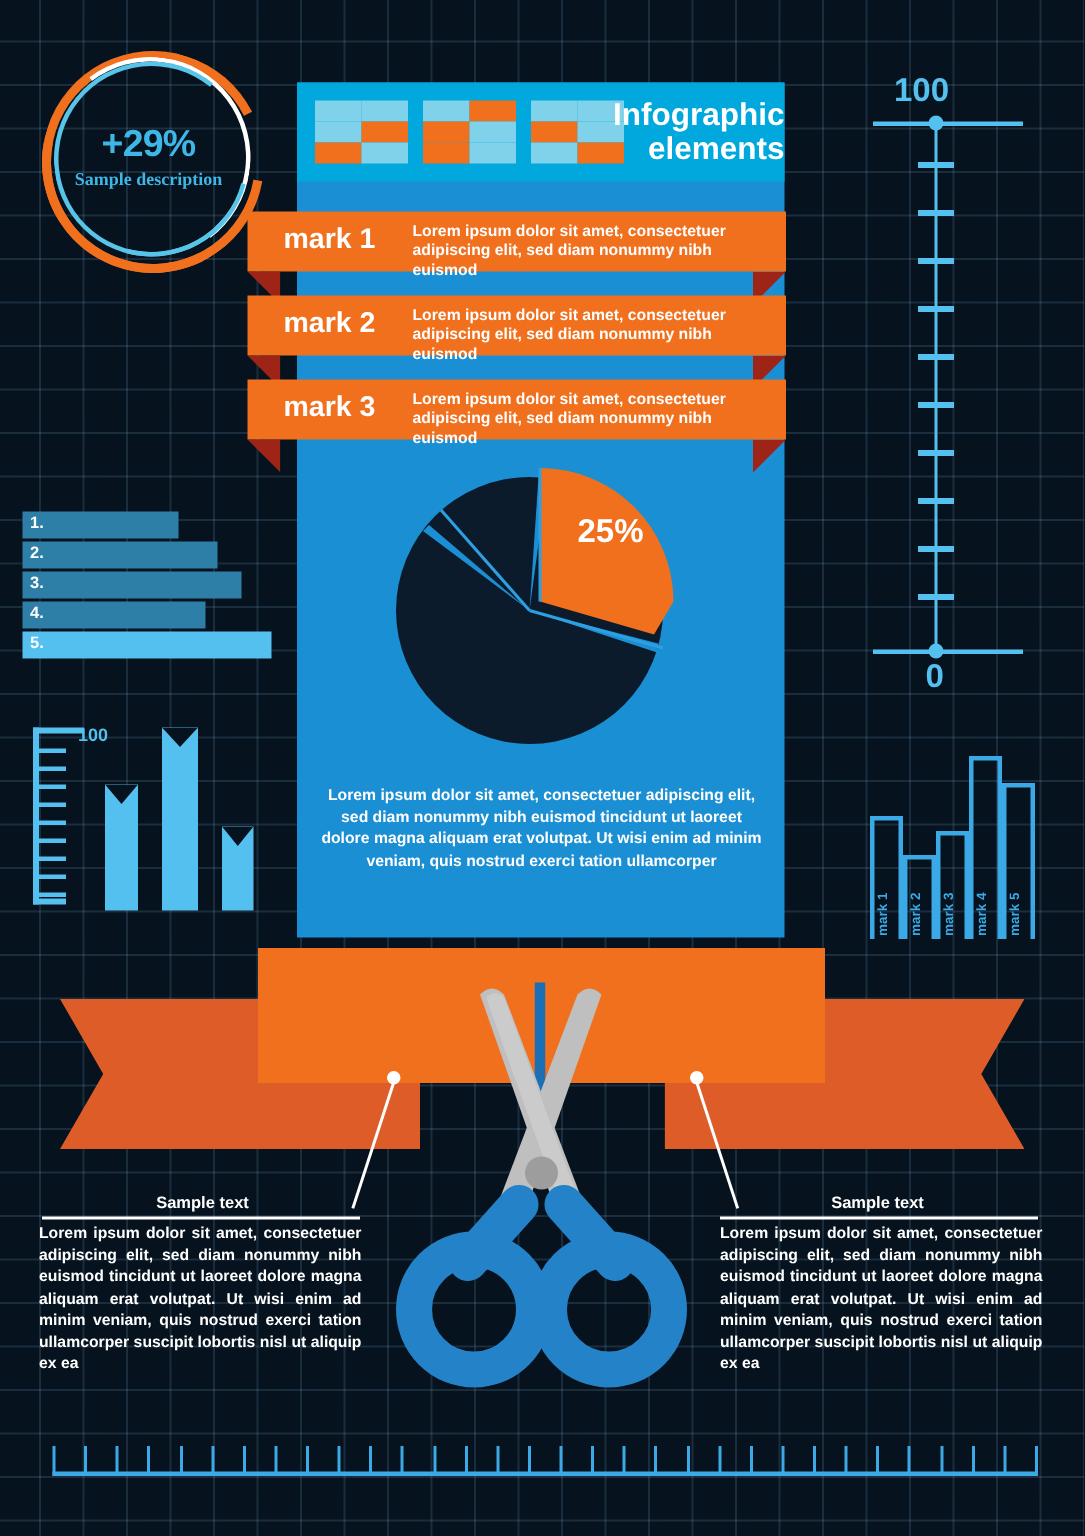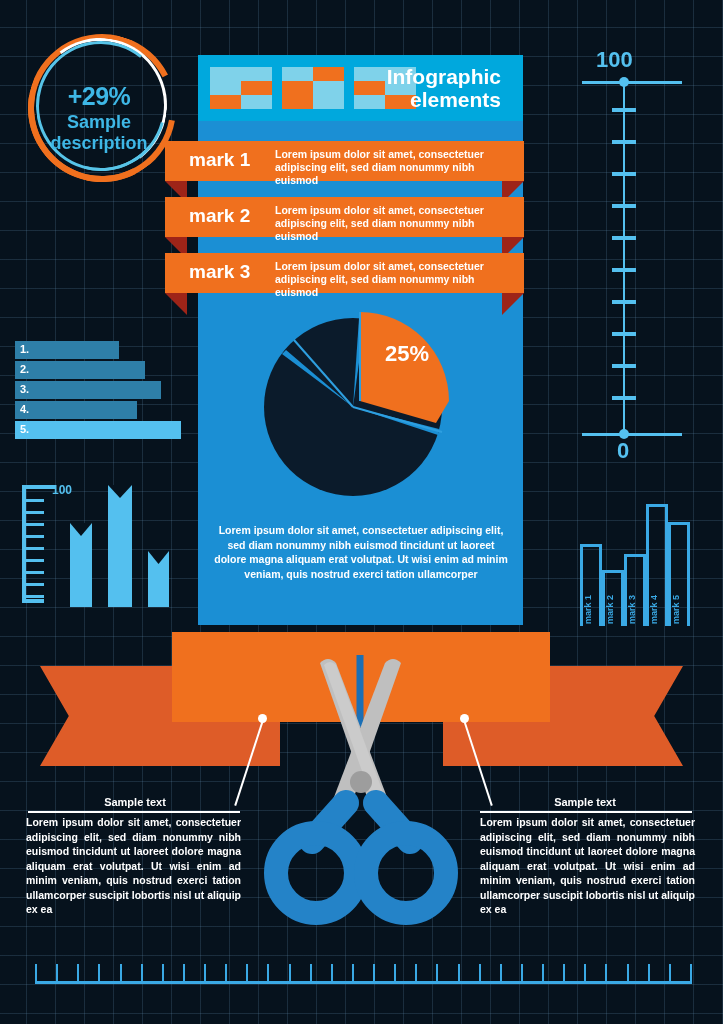--- a/index.html
+++ b/index.html
@@ -58,39 +58,39 @@
   #circle-badge .ring-blue2{
     left:11px;top:11px;width:124px;height:124px;
     border:3px solid transparent;
     border-top-color:#57c4e8;
     transform:rotate(150deg);
   }
   .badge-text{
     position:absolute;left:0;width:148px;text-align:center;color:#3eb7e6;
   }
   .badge-pct{top:52px;font-size:25px;font-weight:bold;letter-spacing:-.5px;}
-  .badge-desc{top:82px;font-size:18px;font-weight:bold;}
+  .badge-desc{top:82px;font-size:12px;font-weight:bold;font-family:Liberation Serif, serif;}
 
   
   #center-panel{
     position:absolute;left:198px;top:55px;width:325px;height:570px;
     background:#1b8fd4;
   }
   #panel-head{
     position:absolute;left:0;top:0;width:325px;height:66px;background:#00a8dd;
   }
   .pixblock{position:absolute;top:12px;width:62px;height:42px;}
   .pixblock .cell{position:absolute;width:50%;height:33.34%;}
   .pb-lt{background:#7fd2ea;}
   .pb-or{background:#f0701e;}
   #pb1{left:12px;}
   #pb2{left:84px;}
   #pb3{left:156px;}
   #panel-title{
-    position:absolute;right:22px;top:10px;width:140px;text-align:right;
+    position:absolute;right:0;top:10px;width:140px;text-align:right;
     color:#ffffff;font-size:21px;font-weight:bold;line-height:23px;
   }
   
   .mark-row{position:absolute;left:-33px;width:359px;height:40px;}
   .mark-bar{
     position:absolute;left:0;top:0;width:359px;height:40px;background:#f0701e;
   }
   .mark-fold{
     position:absolute;top:40px;width:22px;height:22px;background:#9e2418;
   }

